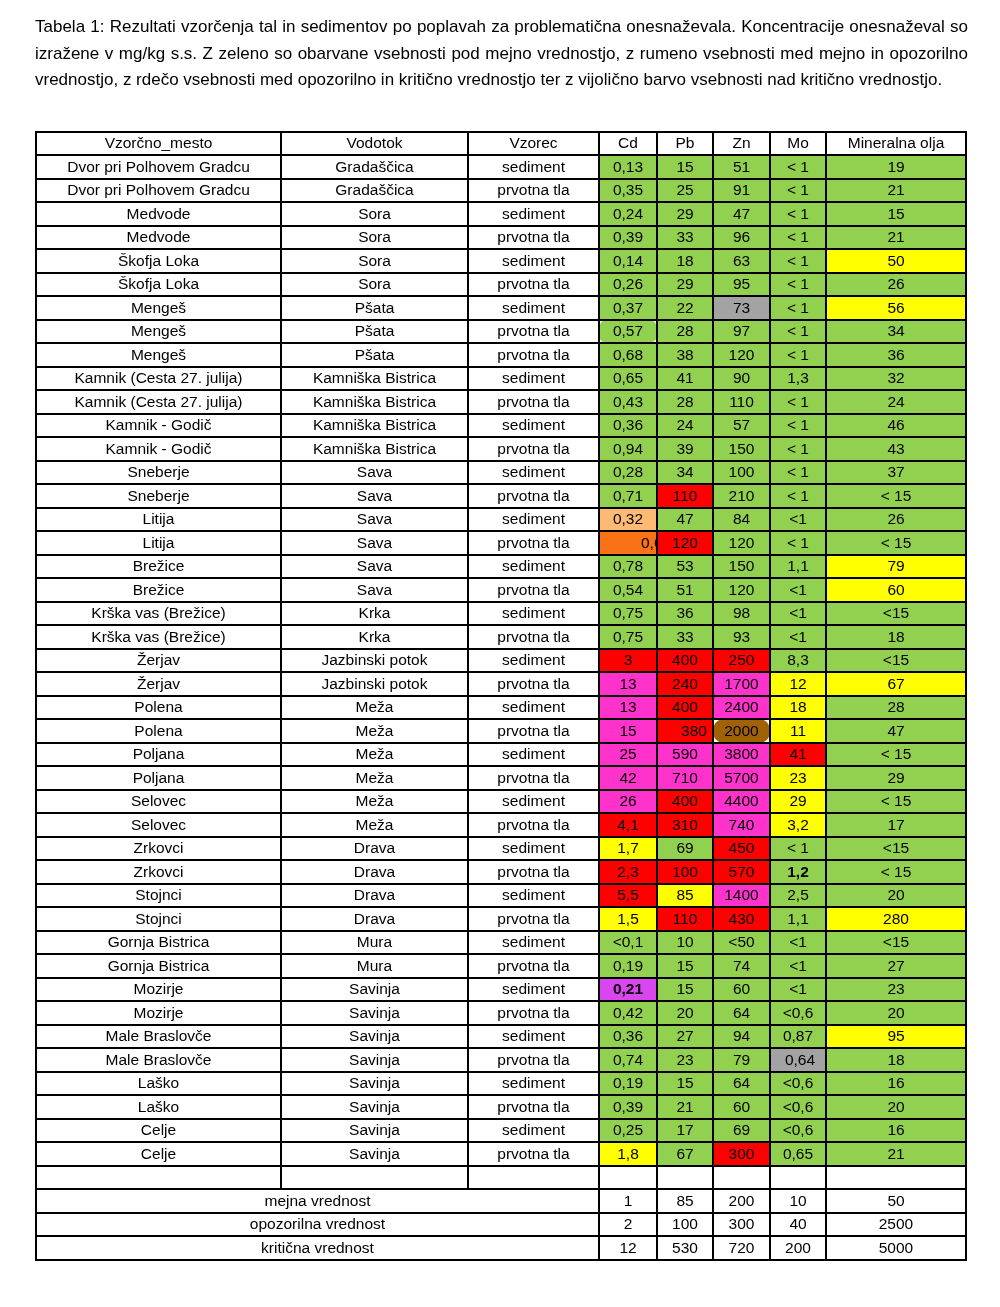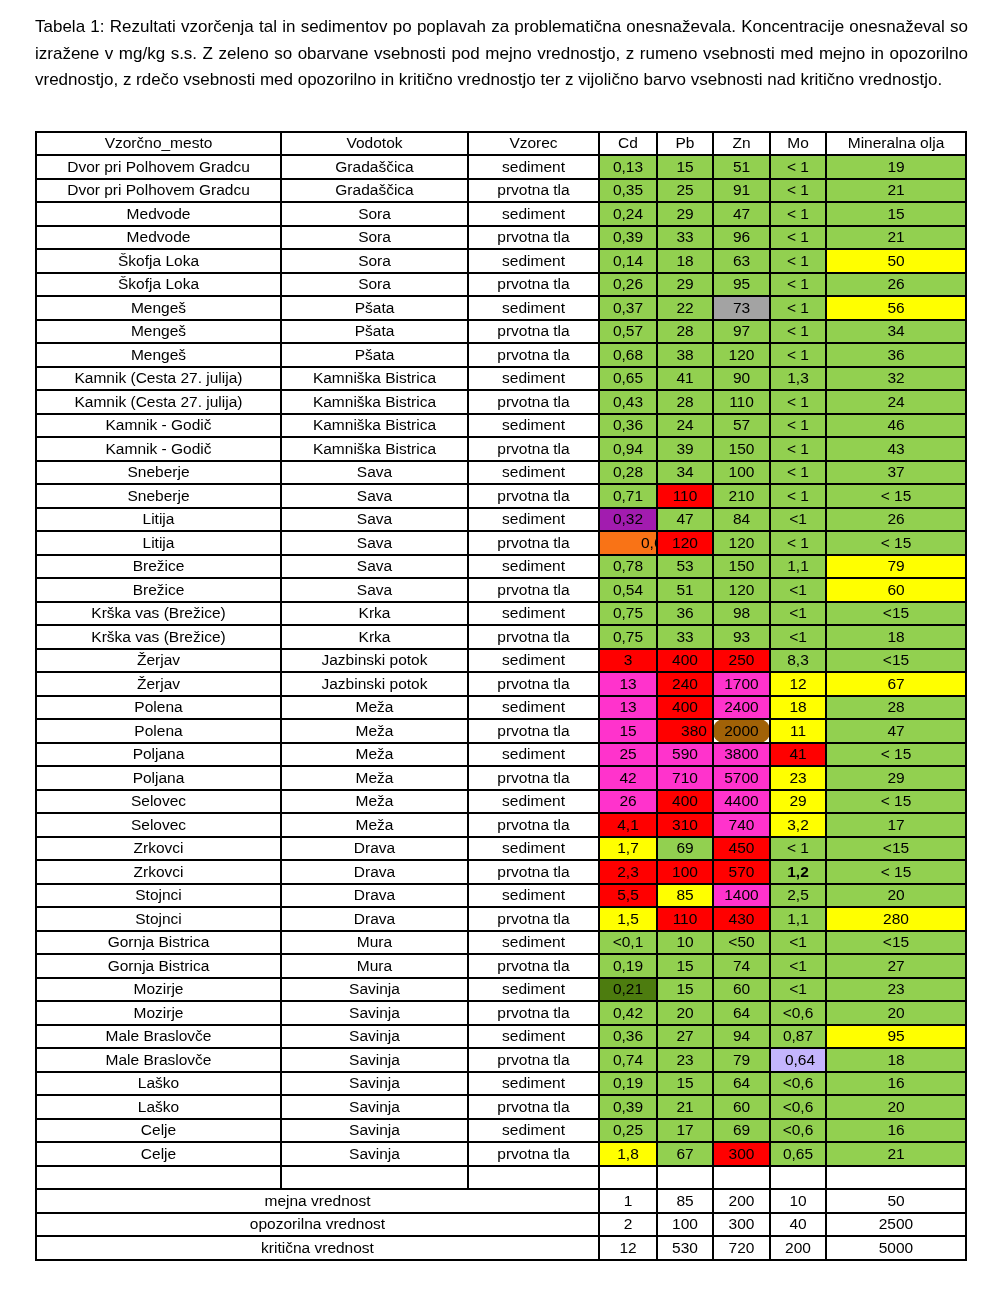--- a/index.html
+++ b/index.html
@@ -149,21 +149,21 @@
           <td style="background: rgb(146, 208, 80);">0,37</td>
           <td style="background: rgb(146, 208, 80);">22</td>
           <td style="background: #a3a3a3; margin-left: 48px;">73</td>
           <td style="background: rgb(146, 208, 80);">&lt; 1</td>
           <td style="background: rgb(255, 255, 0);">56</td>
         </tr>
         <tr>
           <td>Mengeš</td>
           <td>Pšata</td>
           <td>prvotna tla</td>
-          <td style="background: rgb(146, 208, 80);">0,57</td>
+          <td style="background: rgb(146, 208, 80); border-radius: 8px;">0,57</td>
           <td style="background: rgb(146, 208, 80);">28</td>
           <td style="background: rgb(146, 208, 80);">97</td>
           <td style="background: rgb(146, 208, 80);">&lt; 1</td>
           <td style="background: rgb(146, 208, 80);">34</td>
         </tr>
         <tr>
           <td>Mengeš</td>
           <td>Pšata</td>
           <td>prvotna tla</td>
           <td style="background: rgb(146, 208, 80);">0,68</td>
@@ -229,21 +229,21 @@
           <td style="background: rgb(146, 208, 80);">0,71</td>
           <td style="background: rgb(255, 0, 0);">110</td>
           <td style="background: rgb(146, 208, 80);">210</td>
           <td style="background: rgb(146, 208, 80);">&lt; 1</td>
           <td style="background: rgb(146, 208, 80);">&lt; 15</td>
         </tr>
         <tr>
           <td>Litija</td>
           <td>Sava</td>
           <td>sediment</td>
-          <td style="background: #a21caf;">0,32</td>
+          <td style="background: #fdba74;">0,32</td>
           <td style="background: rgb(146, 208, 80);">47</td>
           <td style="background: rgb(146, 208, 80);">84</td>
           <td style="background: rgb(146, 208, 80);">&lt;1</td>
           <td style="background: rgb(146, 208, 80);">26</td>
         </tr>
         <tr>
           <td>Litija</td>
           <td>Sava</td>
           <td>prvotna tla</td>
           <td style="background: #f97316; padding-left: 41px;">0,6</td>
@@ -429,21 +429,21 @@
           <td style="background: rgb(146, 208, 80);">0,19</td>
           <td style="background: rgb(146, 208, 80);">15</td>
           <td style="background: rgb(146, 208, 80);">74</td>
           <td style="background: rgb(146, 208, 80);">&lt;1</td>
           <td style="background: rgb(146, 208, 80);">27</td>
         </tr>
         <tr>
           <td>Mozirje</td>
           <td>Savinja</td>
           <td>sediment</td>
-          <td style="background: #4d7c0f;">0,21</td>
+          <td style="background: #d946ef; font-weight: bold;">0,21</td>
           <td style="background: rgb(146, 208, 80);">15</td>
           <td style="background: rgb(146, 208, 80);">60</td>
           <td style="background: rgb(146, 208, 80);">&lt;1</td>
           <td style="background: rgb(146, 208, 80);">23</td>
         </tr>
         <tr>
           <td>Mozirje</td>
           <td>Savinja</td>
           <td>prvotna tla</td>
           <td style="background: rgb(146, 208, 80);">0,42</td>
@@ -462,21 +462,21 @@
           <td style="background: rgb(146, 208, 80);">0,87</td>
           <td style="background: rgb(255, 255, 0);">95</td>
         </tr>
         <tr>
           <td>Male Braslovče</td>
           <td>Savinja</td>
           <td>prvotna tla</td>
           <td style="background: rgb(146, 208, 80);">0,74</td>
           <td style="background: rgb(146, 208, 80);">23</td>
           <td style="background: rgb(146, 208, 80);">79</td>
-          <td style="background: #c4b5fd; padding-left: 6px;">0,64</td>
+          <td style="background: #a3a3a3; padding-left: 6px;">0,64</td>
           <td style="background: rgb(146, 208, 80);">18</td>
         </tr>
         <tr>
           <td>Laško</td>
           <td>Savinja</td>
           <td>sediment</td>
           <td style="background: rgb(146, 208, 80);">0,19</td>
           <td style="background: rgb(146, 208, 80);">15</td>
           <td style="background: rgb(146, 208, 80);">64</td>
           <td style="background: rgb(146, 208, 80);">&lt;0,6</td>

